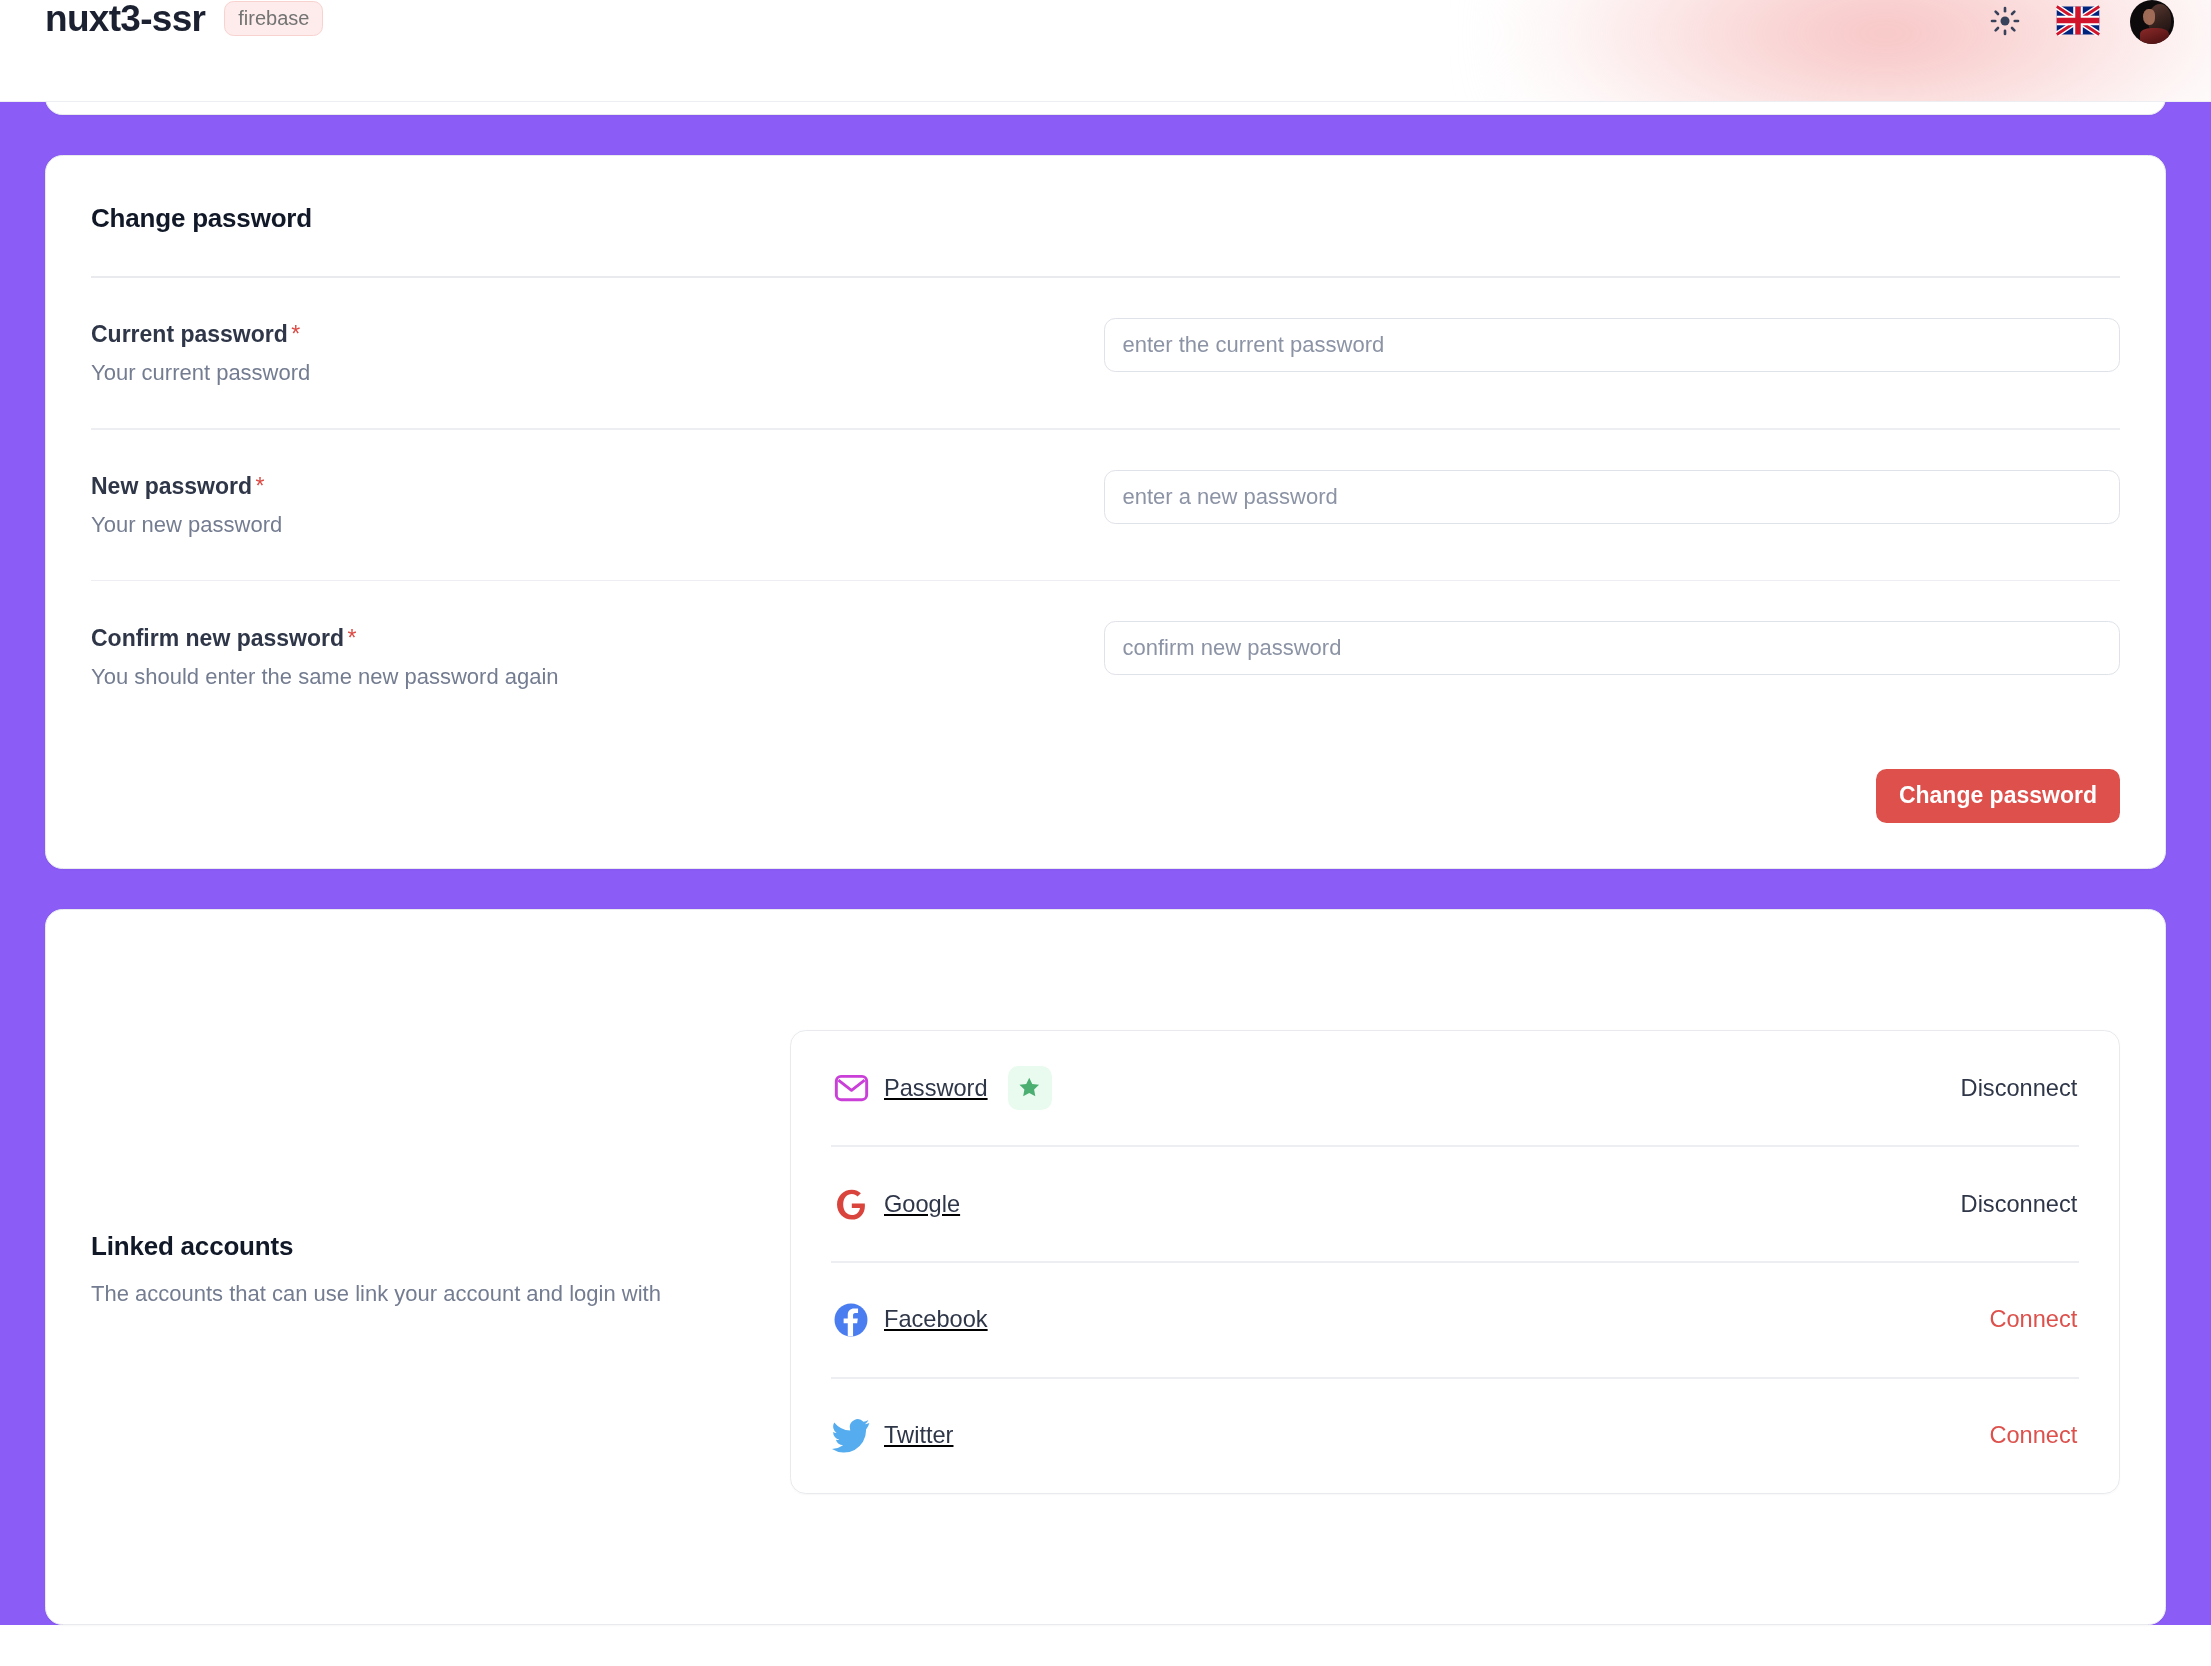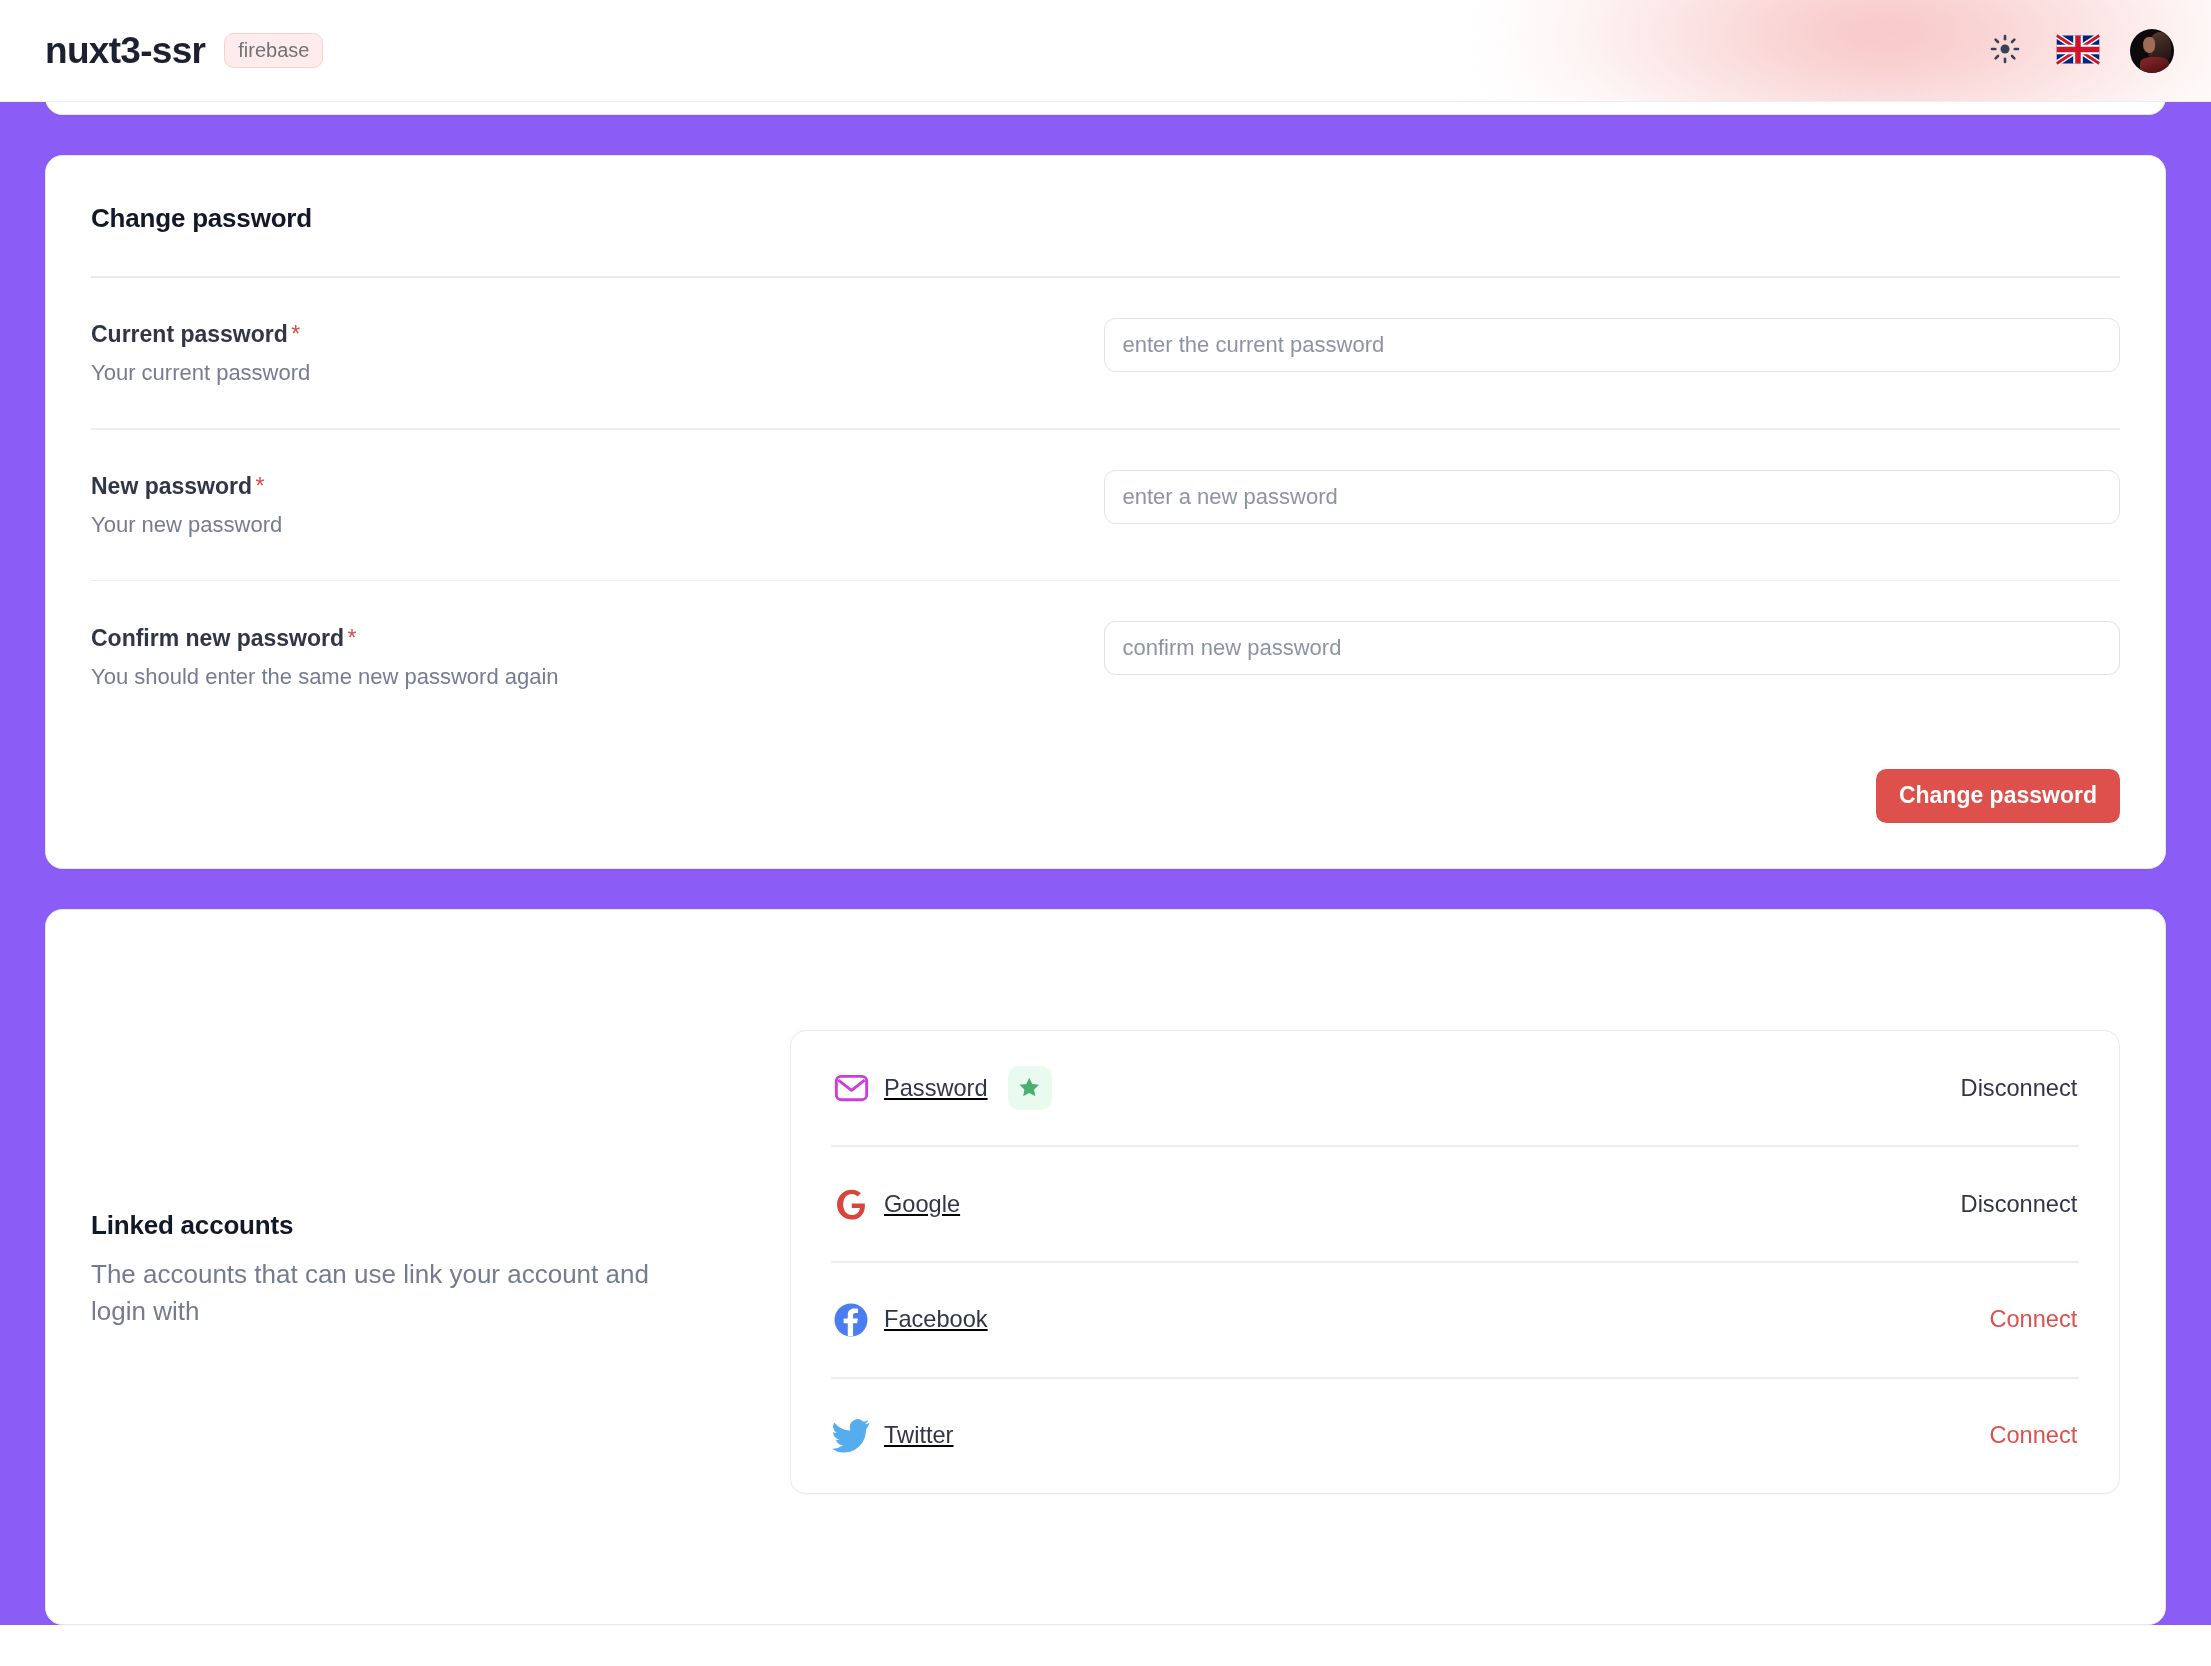--- a/index.html
+++ b/index.html
@@ -13,21 +13,21 @@
     font-family: "Liberation Sans", sans-serif;
     -webkit-font-smoothing: antialiased;
   }
 
   
   .app-header {
     position: relative;
     height: 102px;
     border-bottom: 1.7px solid #eceef1;
     display: flex;
-    align-items: center;
+    align-items: flex-start;
     justify-content: space-between;
     padding: 0 37px 0 45px;
     background: #fff;
     overflow: hidden;
   }
   .brand {
     display: flex;
     align-items: center;
     gap: 19px;
     position: relative;
@@ -231,21 +231,21 @@
   .card-linked {
     margin-top: 40px;
     padding: 42px 45px 52px;
     display: flex;
     align-items: center;
     gap: 35px;
     min-height: 716px;
   }
   .linked-meta { width: 664px; flex: none; padding-top: 15.7px; }
   .linked-desc {
-    font-size: 26px;
+    font-size: 22px;
     color: #737c90;
     margin-top: 15.7px;
     line-height: 1.42;
     max-width: 611px;
   }
   .linked-panel {
     flex: 1;
     border: 1.6px solid #e8eaee;
     border-radius: 15.7px;
     padding: 0 40px;

